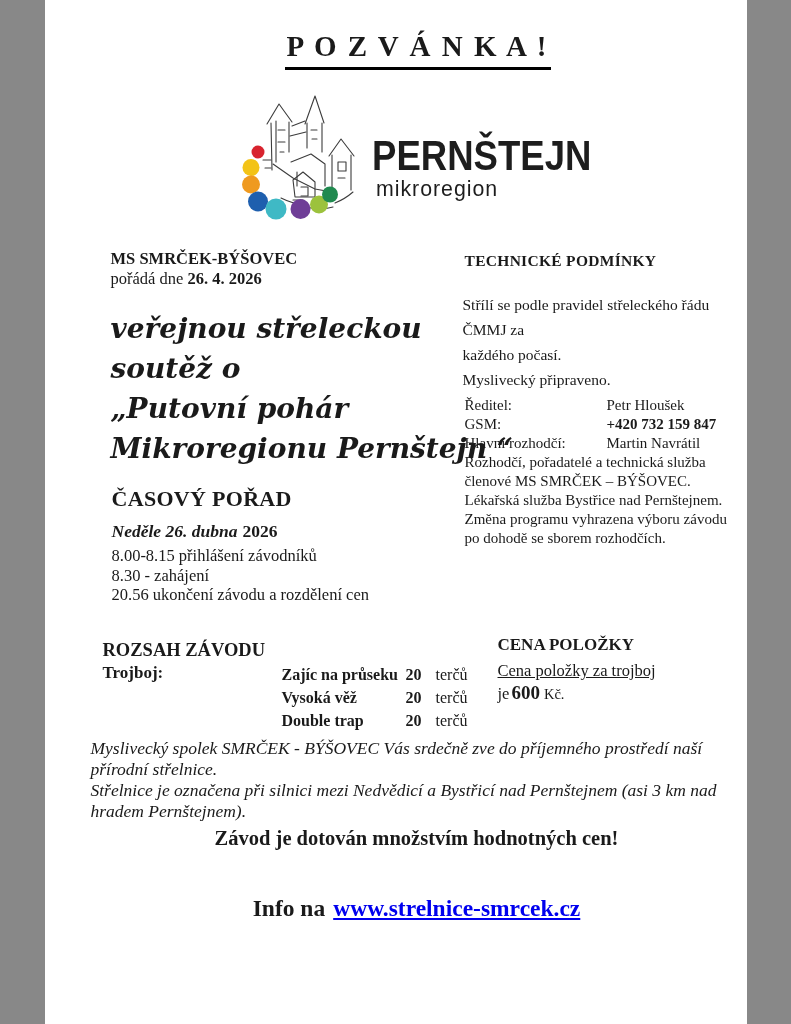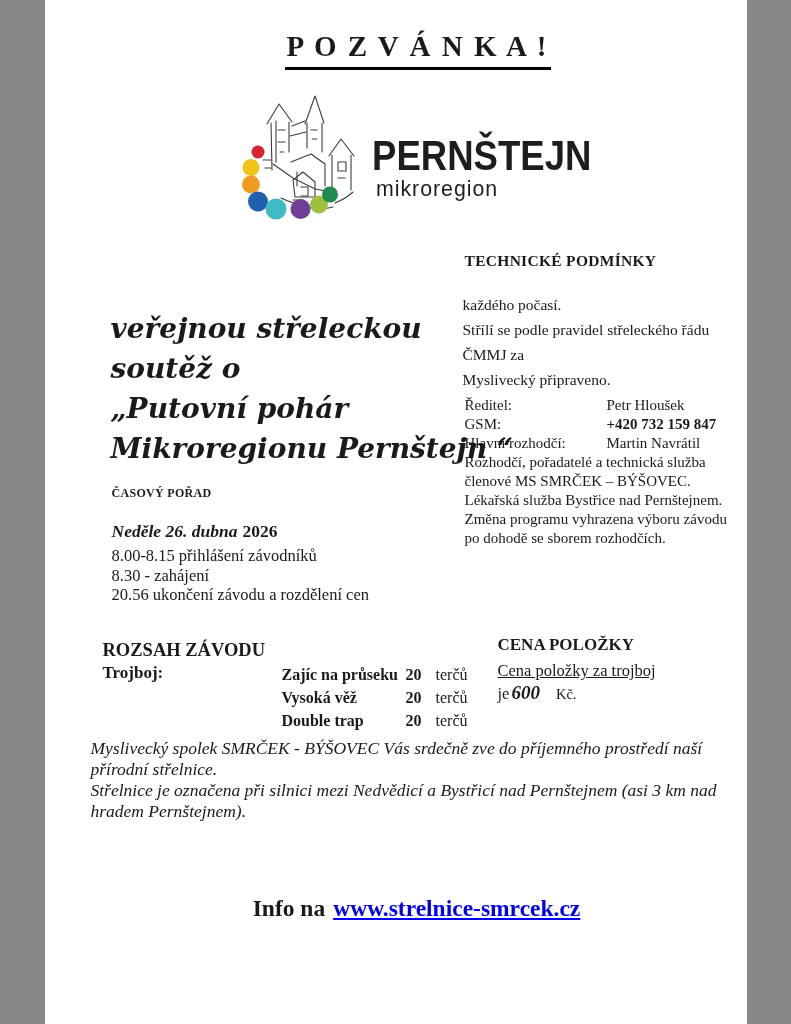--- a/index.html
+++ b/index.html
@@ -31,41 +31,41 @@
   .org { left:66px; top:249px; font-size:16.5px; line-height:20px; }
   .org-name { font-weight:700; }
   .bold { font-weight:700; }
 
   .script {
     left:66px; top:309px; font-family:"DejaVu Serif", serif;
     font-style:italic; font-weight:700; font-size:28px; line-height:40px;
     white-space:nowrap;
   }
 
-  .sched-h { left:67px; top:486px; font-weight:700; font-size:12px; letter-spacing:.3px; }
+  .sched-h { left:67px; top:486px; font-weight:700; font-size:22px; letter-spacing:.3px; }
   .sched-date { left:67px; top:521px; font-size:17.5px; font-weight:700; }
   .sched-date .it { font-style:italic; }
   .sched-date .yr { margin-left:5px; }
   .sched-items { left:67px; top:546px; font-size:16.5px; line-height:19.5px; }
 
   .tech-h { left:420px; top:252px; font-weight:700; font-size:15.5px; letter-spacing:.3px; }
   .tech-intro { left:418px; top:292px; font-size:15.5px; line-height:25px; }
   .officials { left:420px; top:396px; font-size:15px; line-height:19px; }
   .off-label { display:inline-block; width:142px; }
 
   .scope-h { left:58px; top:640px; font-weight:700; font-size:18.5px; }
   .scope-label { left:58px; top:663px; font-weight:700; font-size:17px; }
   .scope-table { left:237px; top:663px; font-size:16px; line-height:23px; }
   .ev-name { display:inline-block; width:124px; font-weight:700; }
   .ev-count { display:inline-block; width:30px; font-weight:700; }
 
   .price-h { left:453px; top:635px; font-weight:700; font-size:17px; }
   .price-1 { left:453px; top:661px; font-size:16.5px;text-decoration:underline; }
   .price-2 { left:453px; top:682px; font-size:16.5px; }
-  .price-2 .amount { font-weight:700; font-style:italic; font-size:19px; margin:0 16px 0 2px; }
+  .price-2 .amount { font-weight:700; font-size:19px; margin:0 4px 0 2px; }
   .price-2 .suffix { font-size:14.5px; }
 
   .invite { left:46px; top:738px; width:710px; font-style:italic; font-size:17.5px; line-height:21px; }
   .prizes { left:0; top:827px; width:744px; text-align:center; font-weight:700; font-size:20.5px; }
   .info { left:0; top:853px; width:744px; text-align:center; font-weight:700; font-size:23.5px;margin-top:42px; }
   .info-link { color:#0000ee; text-decoration:underline; margin-left:8px; }
 </style>
 </head>
 <body>
 
@@ -109,42 +109,46 @@
       <circle cx="23" cy="109.5" r="10" fill="#1e5fae"></circle>
       <circle cx="41" cy="117" r="10.5" fill="#3fb9c5"></circle>
       <circle cx="65.5" cy="117" r="10" fill="#6f3e97"></circle>
       <circle cx="84" cy="112.5" r="9" fill="#9cc23d"></circle>
       <circle cx="95" cy="102.5" r="8" fill="#218a50"></circle>
     </g>
   </svg>
   <div class="abs logo-name">PERNŠTEJN</div>
   <div class="abs logo-sub">mikroregion</div>
 
+  <div class="abs org">
+    <div class="org-name">MS SMRČEK-BÝŠOVEC</div>
+    <div><span>pořádá dne </span><span class="bold">26. 4. 2026</span></div>
+  </div>
 
   <div class="abs script">
     <div>veřejnou střeleckou</div>
     <div>soutěž o</div>
     <div>„Putovní pohár</div>
     <div>Mikroregionu Pernštejn “</div>
   </div>
 
   <div class="abs sched-h">ČASOVÝ POŘAD</div>
   <div class="abs sched-date">
     <span class="it">Neděle 26. dubna</span><span class="yr">2026</span>
   </div>
   <div class="abs sched-items">
     <div>8.00-8.15 přihlášení závodníků</div>
     <div>8.30 - zahájení</div>
     <div>20.56 ukončení závodu a rozdělení cen</div>
   </div>
 
   <div class="abs tech-h">TECHNICKÉ PODMÍNKY</div>
   <div class="abs tech-intro">
+    <div>Střílí se podle pravidel střeleckého řádu ČMMJ za</div>
     <div>každého počasí.</div>
-    <div>Střílí se podle pravidel střeleckého řádu ČMMJ za</div>
     <div>Myslivecký připraveno.</div>
   </div>
   <div class="abs officials">
     <div><span class="off-label">Ředitel:</span><span>Petr Hloušek</span></div>
     <div><span class="off-label">GSM:</span><span class="bold">+420 732 159 847</span></div>
     <div><span class="off-label">Hlavní rozhodčí:</span><span>Martin Navrátil</span></div>
     <div>Rozhodčí, pořadatelé a technická služba</div>
     <div>členové MS SMRČEK – BÝŠOVEC.</div>
     <div>Lékařská služba Bystřice nad Pernštejnem.</div>
     <div>Změna programu vyhrazena výboru závodu</div>
@@ -165,18 +169,19 @@
     <span>je</span><span class="amount">600</span><span class="suffix">Kč.</span>
   </div>
 
   <div class="abs invite">
     <div>Myslivecký spolek SMRČEK - BÝŠOVEC Vás srdečně zve do příjemného prostředí naší</div>
     <div>přírodní střelnice.</div>
     <div>Střelnice je označena při silnici mezi Nedvědicí a Bystřicí nad Pernštejnem (asi 3 km nad</div>
     <div>hradem Pernštejnem).</div>
   </div>
 
+  <div class="abs prizes">Závod je dotován množstvím hodnotných cen!</div>
 
   <div class="abs info">
     <span>Info na</span><a href="#" class="info-link">www.strelnice-smrcek.cz</a>
   </div>
 
 </div>
 
 </body></html>

